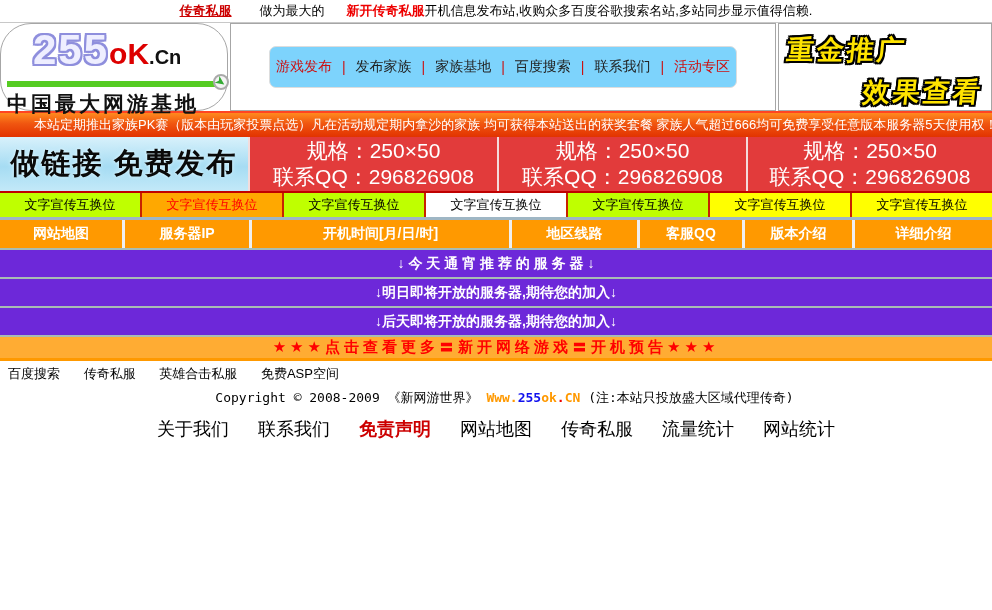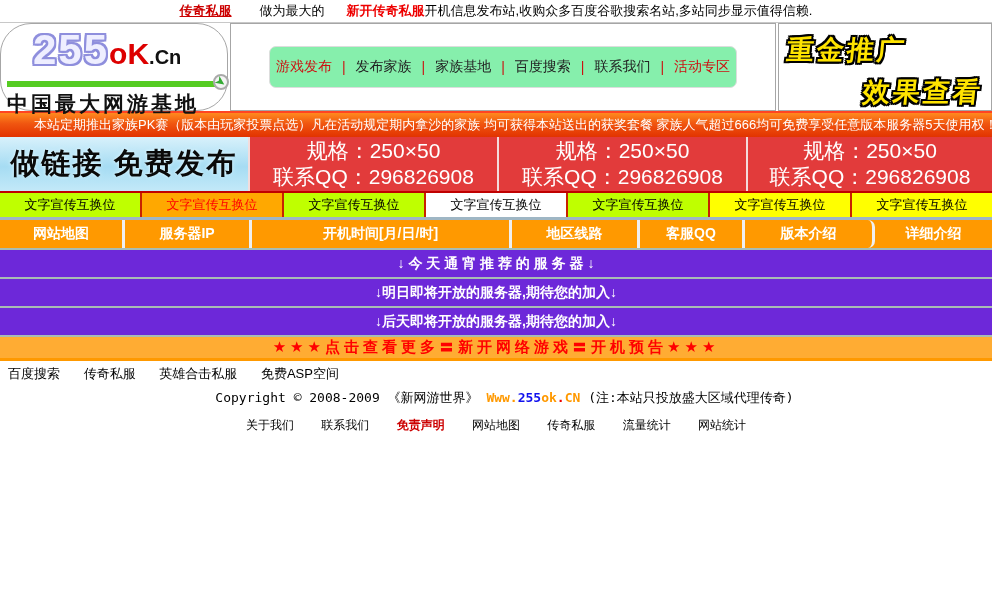--- a/index.html
+++ b/index.html
@@ -39,21 +39,21 @@
   }
   .cursor-icon::after {
     content: "➤"; position: absolute; left: 0px; top: -2px;
     color: #33aa33; font-size: 13px; transform: rotate(35deg);
   }
   .logo-sub { font-size: 21px; font-weight: bold; color: #111; letter-spacing: 3px; white-space: nowrap; }
 
   .nav-box { flex: 1; margin: 0 2px; display: flex; align-items: center; justify-content: center; }
   .nav-pill {
     width: 468px; height: 42px; border: 1px solid #ddd; border-radius: 7px;
-    background: #86efac; display: flex; align-items: center; justify-content: center;
+    background: #7dd3fc; display: flex; align-items: center; justify-content: center;
     white-space: nowrap; font-size: 14px;
   }
   .nav-pill .nav-item { color: #222; margin: 0 10px; cursor: pointer; }
   .nav-pill .nav-item.red { color: #cc1111; }
   .nav-pill .nav-sep { color: #cc1111; }
 
   .promo-box { width: 214px; padding: 8px 8px 0 8px; cursor: pointer; overflow: hidden; }
   .promo-line {
     font-size: 27px; font-weight: bold; color: #ffe400; letter-spacing: 3px;
     transform: skewX(-6deg); white-space: nowrap;
@@ -104,42 +104,42 @@
   .sep { height: 3px; background: #9fb6c4; }
   .sep.thin { height: 2px; background: #a8bcb4; }
   .grid-header { display: flex; height: 28px; background: #ff9900; }
   .grid-header .cell {
     display: flex; align-items: center; justify-content: center;
     color: #fff; font-weight: bold; font-size: 14px;
     border-right: 3px solid #efefef; white-space: nowrap;
   }
   .grid-header .cell:last-child { border-right: none; }
   .col0 { width: 125px; } .col1 { width: 127px; } .col2 { width: 260px; }
-  .col3 { width: 128px; } .col4 { width: 105px; } .col5 { width: 130px; border-radius: 7px; }
+  .col3 { width: 128px; } .col4 { width: 105px; } .col5 { width: 110px; }
   .col6 { flex: 1; }
   .msg-row {
     height: 27px; background: #6d28d9; color: #fff; font-weight: bold; font-size: 14px;
     display: flex; align-items: center; justify-content: center; white-space: nowrap;
   }
   .more-row {
     height: 24px; background: #ffac33; color: #ff0000; font-weight: bold; font-size: 15px;
     letter-spacing: 4px; display: flex; align-items: center; justify-content: center;
     border-bottom: 3px solid #ff9900; white-space: nowrap; cursor: pointer;
   }
 
   
   .quick-links { padding: 4px 0 2px 8px; font-size: 13px; color: #000; }
   .quick-links span { margin-right: 20px; cursor: pointer; }
   .copyright {
     text-align: center; font-size: 13px; color: #000; padding: 4px 0 2px 17px;
     font-family: "DejaVu Sans Mono", "Liberation Mono", monospace; white-space: nowrap;
   }
   .copyright b { font-weight: bold; }
   .cw-org { color: #ff9900; } .cw-num { color: #1111ee; } .cw-dot { color: #ee0000; }
-  .bottom-links { text-align: center; font-size: 12px; color: #000; padding: 8px 0; }
+  .bottom-links { text-align: center; font-size: 18px; color: #000; padding: 8px 0; }
   .bottom-links span { margin: 0 12px; cursor: pointer; }
   .bottom-links .red-bold { color: #cc0000; font-weight: bold; }
 </style>
 </head>
 <body>
 
 <div class="page">
 
   <div class="top-notice">
     <a class="mir-link">传奇私服</a><span>做为最大的</span><span class="hl">新开传奇私服</span><span>开机信息发布站,收购众多百度谷歌搜索名站,多站同步显示值得信赖.</span>

